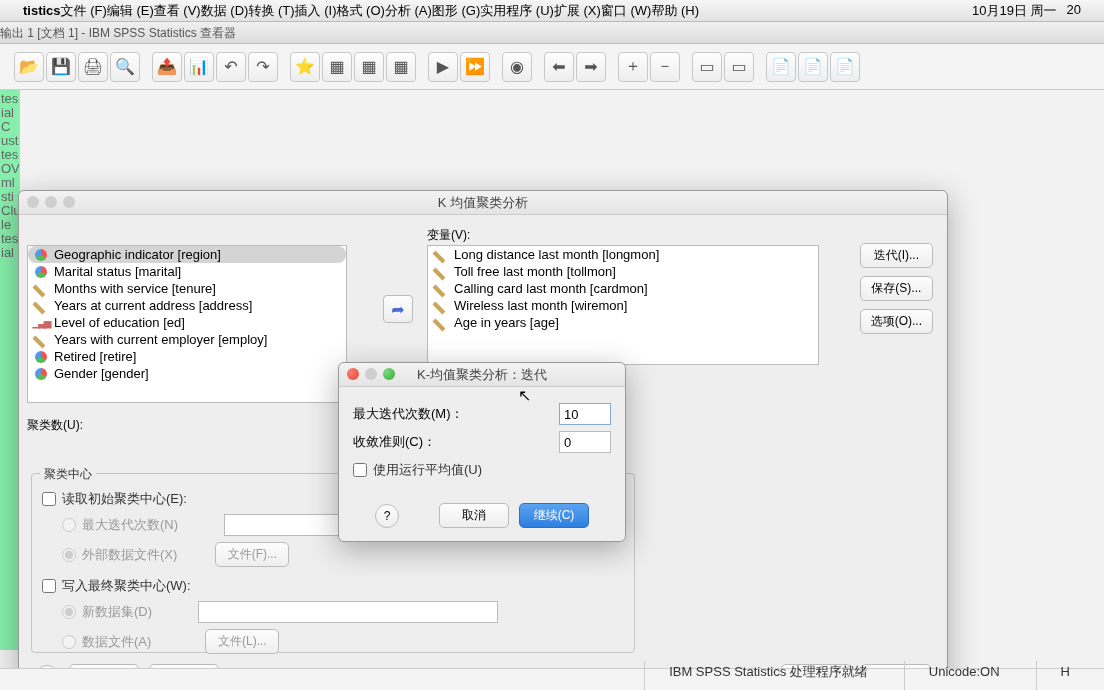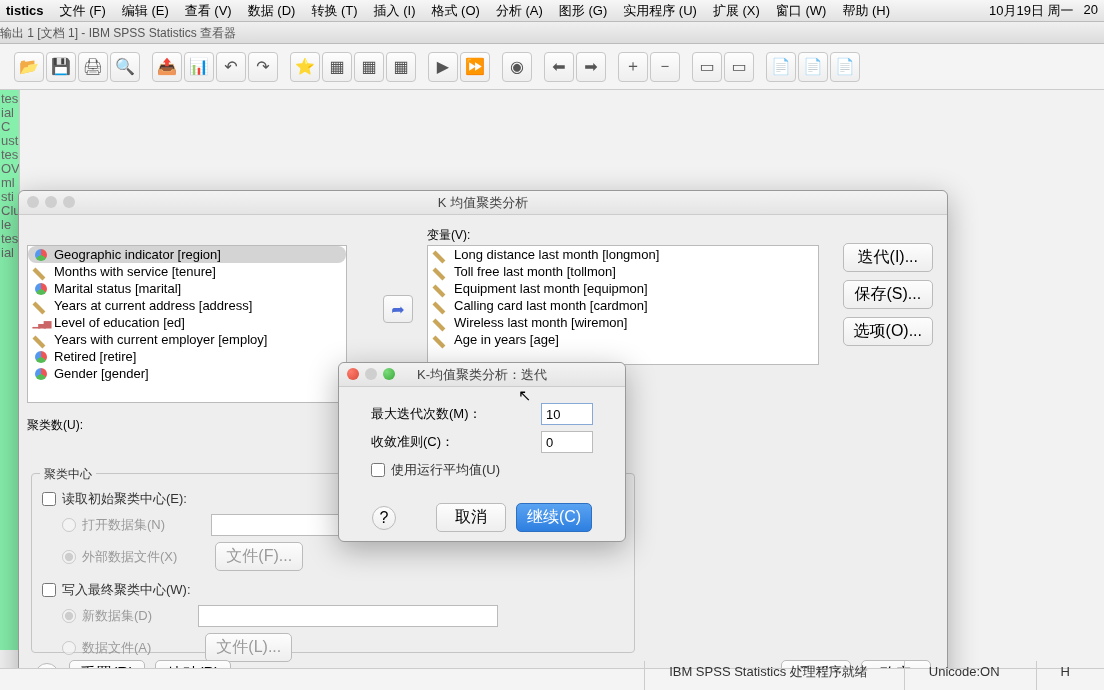--- a/index.html
+++ b/index.html
@@ -1,18 +1,18 @@
 <!DOCTYPE html>
 <html><head>
 <meta charset="utf-8">
 <style>
 * { box-sizing: border-box; margin: 0; padding: 0; font-family: -apple-system, "Helvetica Neue", Arial, sans-serif; font-size: 13px; }
 body { width: 1104px; height: 690px; background: #e8e8e8; overflow: hidden; position: relative; }
 
-.menubar { display: flex; align-items: center; background: linear-gradient(#f6f6f6,#e2e2e2); height: 22px; padding: 0 6px; gap: 16px; border-bottom: 1px solid #bbb; }
+.menubar { display: flex; align-items: center; background: linear-gradient(#f6f6f6,#e2e2e2); height: 22px; padding: 0 23px; border-bottom: 1px solid #bbb; }
 .menubar .app { font-weight: 600; }
 .menubar .spacer { flex: 1; }
 .menubar .right { display: flex; gap: 10px; }
 
 .titlebar { background: linear-gradient(#f0f0f0,#dcdcdc); height: 22px; text-align: left; line-height: 22px; font-size: 12px; color: #555; border-bottom: 1px solid #bbb; }
 
 .toolbar { display: flex; align-items: center; gap: 4px; padding: 6px 10px; background: #f4f4f4; height: 46px; border-bottom: 1px solid #ccc; }
 .tbgroup { display: flex; gap: 2px; padding: 0 4px; }
 .tbi { width: 30px; height: 30px; border: 1px solid #c8c8c8; border-radius: 4px; background: linear-gradient(#fdfdfd,#eee); display: flex; align-items: center; justify-content: center; font-size: 16px; color: #555; }
 
@@ -42,21 +42,21 @@
 .listrow.sel { background: #d4d4d4; border-radius: 8px; }
 .ico { width: 14px; height: 14px; display: inline-flex; align-items: center; justify-content: center; font-size: 11px; }
 .ico.cat::before { content: ""; display: flex; width: 12px; height: 12px; background: conic-gradient(#e55 0 120deg, #5b5 120deg 240deg, #59e 240deg 360deg); border-radius: 50%; }
 .ico.ruler { color: #caa65a; transform: rotate(45deg); }
 .ico.ruler::before { content: "▬"; font-size: 14px; }
 .ico.bars::before { content: "▁▃▅"; letter-spacing: -2px; color: #c66; font-size: 10px; }
 
 .movebtn { position: absolute; left: 364px; top: 80px; width: 30px; height: 28px; border: 1px solid #bbb; border-radius: 4px; background: linear-gradient(#fdfdfd,#eee); display: flex; align-items: center; justify-content: center; color: #4a6bd6; font-size: 16px; }
 
 .sidebtns { position: absolute; right: 14px; top: 28px; display: flex; flex-direction: column; gap: 8px; }
-.btn { border: 1px solid #bbb; border-radius: 5px; background: linear-gradient(#fdfdfd,#eee); padding: 3px 10px; font-size: 16px; min-width: 70px; text-align: center; cursor: default; }
+.btn { border: 1px solid #bbb; border-radius: 5px; background: linear-gradient(#fdfdfd,#eee); padding: 3px 10px; font-size: 12px; min-width: 70px; text-align: center; cursor: default; }
 .btn.primary { background: linear-gradient(#5aa3f2,#2d7fe0); color: #fff; border-color: #2d6fc0; }
 .btn.help { width: 24px; height: 24px; min-width: 24px; border-radius: 50%; padding: 0; line-height: 22px; }
 
 .nclusters { position: absolute; left: 8px; top: 202px; font-size: 12px; }
 
 .group { position: absolute; border: 1px solid #c5c5c5; border-radius: 4px; padding: 10px 10px 10px 10px; }
 .group-label { position: absolute; top: -8px; left: 8px; background: #eeeeee; padding: 0 4px; font-size: 12px; color: #333; }
 .cluster-center { left: 12px; top: 258px; width: 604px; height: 180px; }
 
 .chk, .rad { display: flex; align-items: center; gap: 6px; font-size: 12px; margin: 6px 0; color: #333; }
@@ -64,21 +64,21 @@
 .rad.dis, .chk.dis { color: #9a9a9a; }
 
 .inlineinput { background: #fff; border: 1px solid #bbb; padding: 2px 4px; height: 22px; width: 300px; }
 
 .filebtn { min-width: 74px; }
 
 .footerbtns { position: absolute; bottom: 10px; left: 16px; display: flex; align-items: center; gap: 10px; }
 .footerbtns.right { left: auto; right: 16px; }
 
 .dlg-iter { left: 338px; top: 272px; width: 288px; height: 180px; z-index: 50; }
-.dlg-iter .body { padding: 10px 32px; }
+.dlg-iter .body { padding: 10px 14px; }
 .formrow { display: flex; align-items: center; gap: 8px; margin: 6px 0; font-size: 12px; }
 .formrow label { flex: 1; }
 .numin { width: 52px; height: 22px; border: 1px solid #87a9d6; background: #fff; padding: 2px 4px; text-align: left; }
 .numin.plain { border: 1px solid #bbb; }
 
 .cursor { position: absolute; left: 518px; top: 296px; font-size: 16px; color: #000; z-index: 60; }
 
 .statusbar { position: absolute; bottom: 0; left: 0; right: 0; height: 22px; background: #f4f4f4; border-top: 1px solid #ccc; display: flex; align-items: center; justify-content: flex-end; padding: 0 10px; gap: 12px; font-size: 12px; color: #333; }
 .statusbar .cell { border-left: 1px solid #ccc; padding: 0 24px; height: 38px; line-height: 22px; }
 </style>
@@ -181,29 +181,29 @@
       <span>K 均值聚类分析</span>
     </div>
     <div class="dlg-body">
 
       <div class="leftlist">
         <div class="listrow sel">
             <span class="ico cat"></span>
             <span>Geographic indicator [region]</span>
           </div>
         <div class="listrow">
-            <span class="ico ruler"></span>
-            <span>Months with service [tenure]</span>
-          </div>
-        <div class="listrow">
             <span class="ico cat"></span>
             <span>Marital status [marital]</span>
           </div>
         <div class="listrow">
             <span class="ico ruler"></span>
+            <span>Months with service [tenure]</span>
+          </div>
+        <div class="listrow">
+            <span class="ico ruler"></span>
             <span>Years at current address [address]</span>
           </div>
         <div class="listrow">
             <span class="ico bars"></span>
             <span>Level of education [ed]</span>
           </div>
         <div class="listrow">
             <span class="ico ruler"></span>
             <span>Years with current employer [employ]</span>
           </div>
@@ -219,24 +219,20 @@
 
       <div class="rightlabel">变量(V):</div>
       <div class="rightlist">
         <div class="listrow">
             <span class="ico ruler"></span>
             <span>Long distance last month [longmon]</span>
           </div>
         <div class="listrow">
             <span class="ico ruler"></span>
             <span>Toll free last month [tollmon]</span>
-          </div>
-        <div class="listrow">
-            <span class="ico ruler"></span>
-            <span>Equipment last month [equipmon]</span>
           </div>
         <div class="listrow">
             <span class="ico ruler"></span>
             <span>Calling card last month [cardmon]</span>
           </div>
         <div class="listrow">
             <span class="ico ruler"></span>
             <span>Wireless last month [wiremon]</span>
           </div>
         <div class="listrow">
@@ -257,21 +253,21 @@
 
       <div class="group cluster-center">
         <div class="group-label">聚类中心</div>
         <div class="chk">
             <input type="checkbox" style="">
             <span>读取初始聚类中心(E):</span>
           </div>
         <div style="margin-left:20px;">
           <div class="rad dis">
               <input type="radio" disabled="" style="">
-              <span>打开数据集(N)</span>
+              <span>最大迭代次数(N)</span>
             <div class="inlineinput" style="margin-left:40px;"></div>
           </div>
           <div class="rad dis">
               <input type="radio" checked="" disabled="" style="">
               <span>外部数据文件(X)</span>
             <div class="btn filebtn" style="margin-left:32px;">文件(F)...</div>
           </div>
         </div>
         <div class="chk" style="margin-top:10px;">
             <input type="checkbox" style="">

